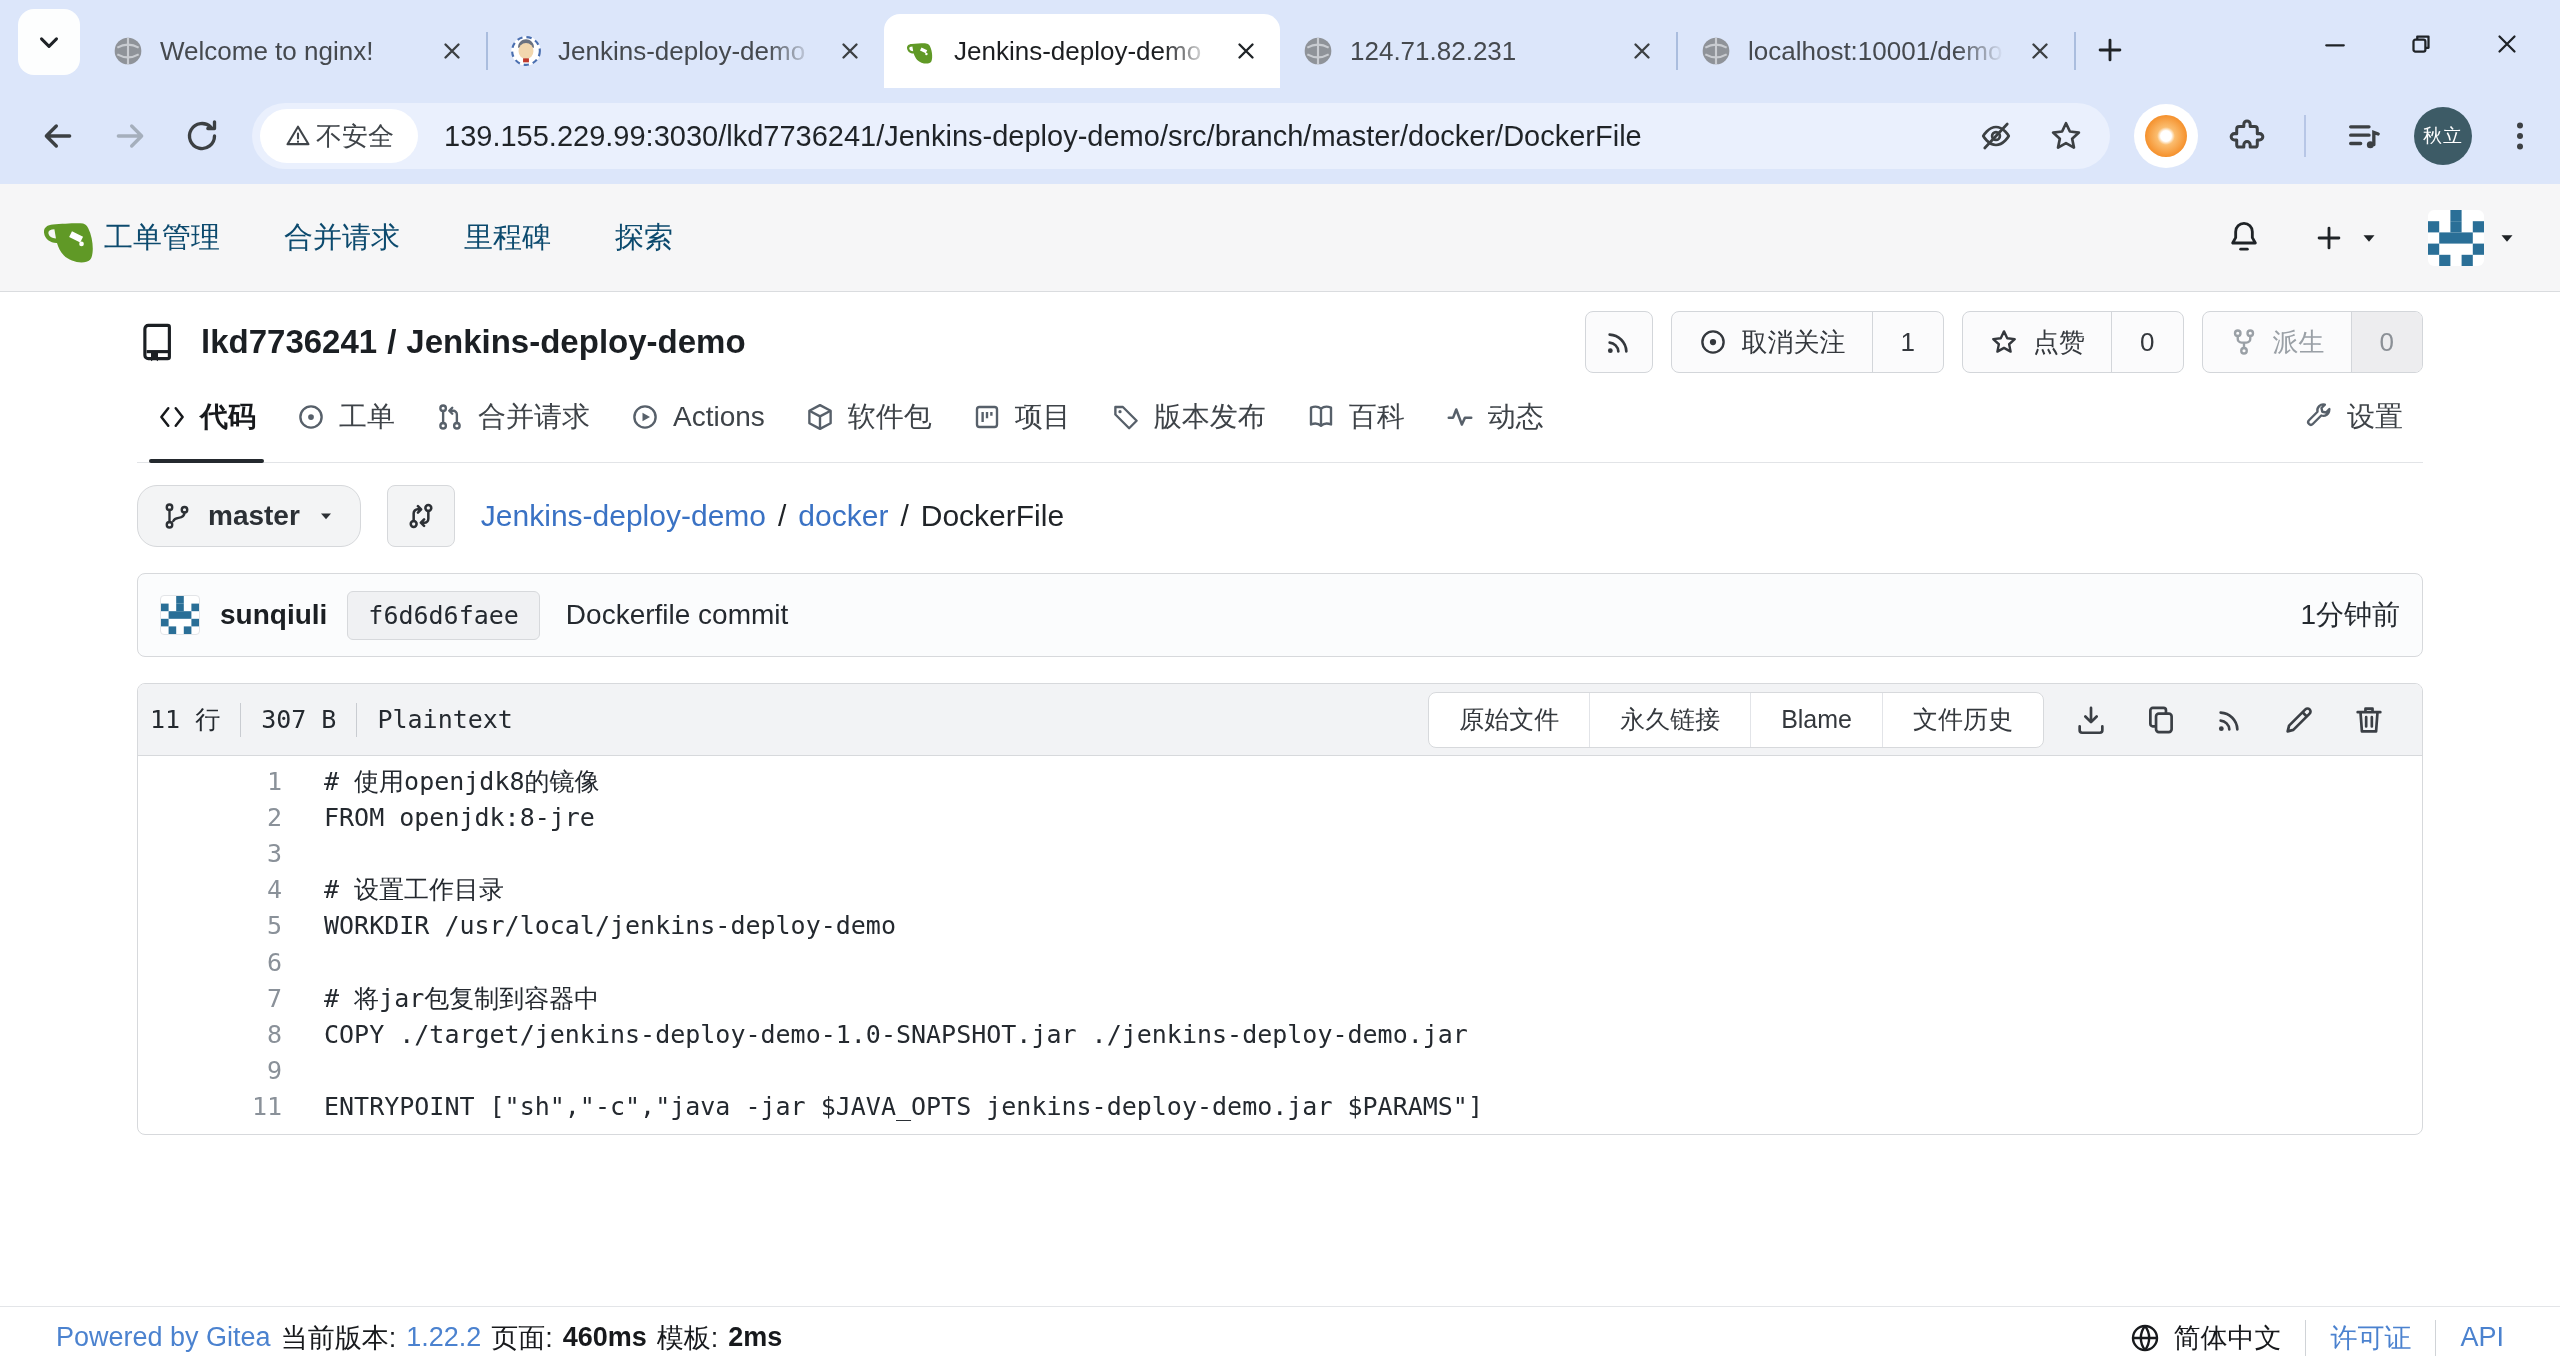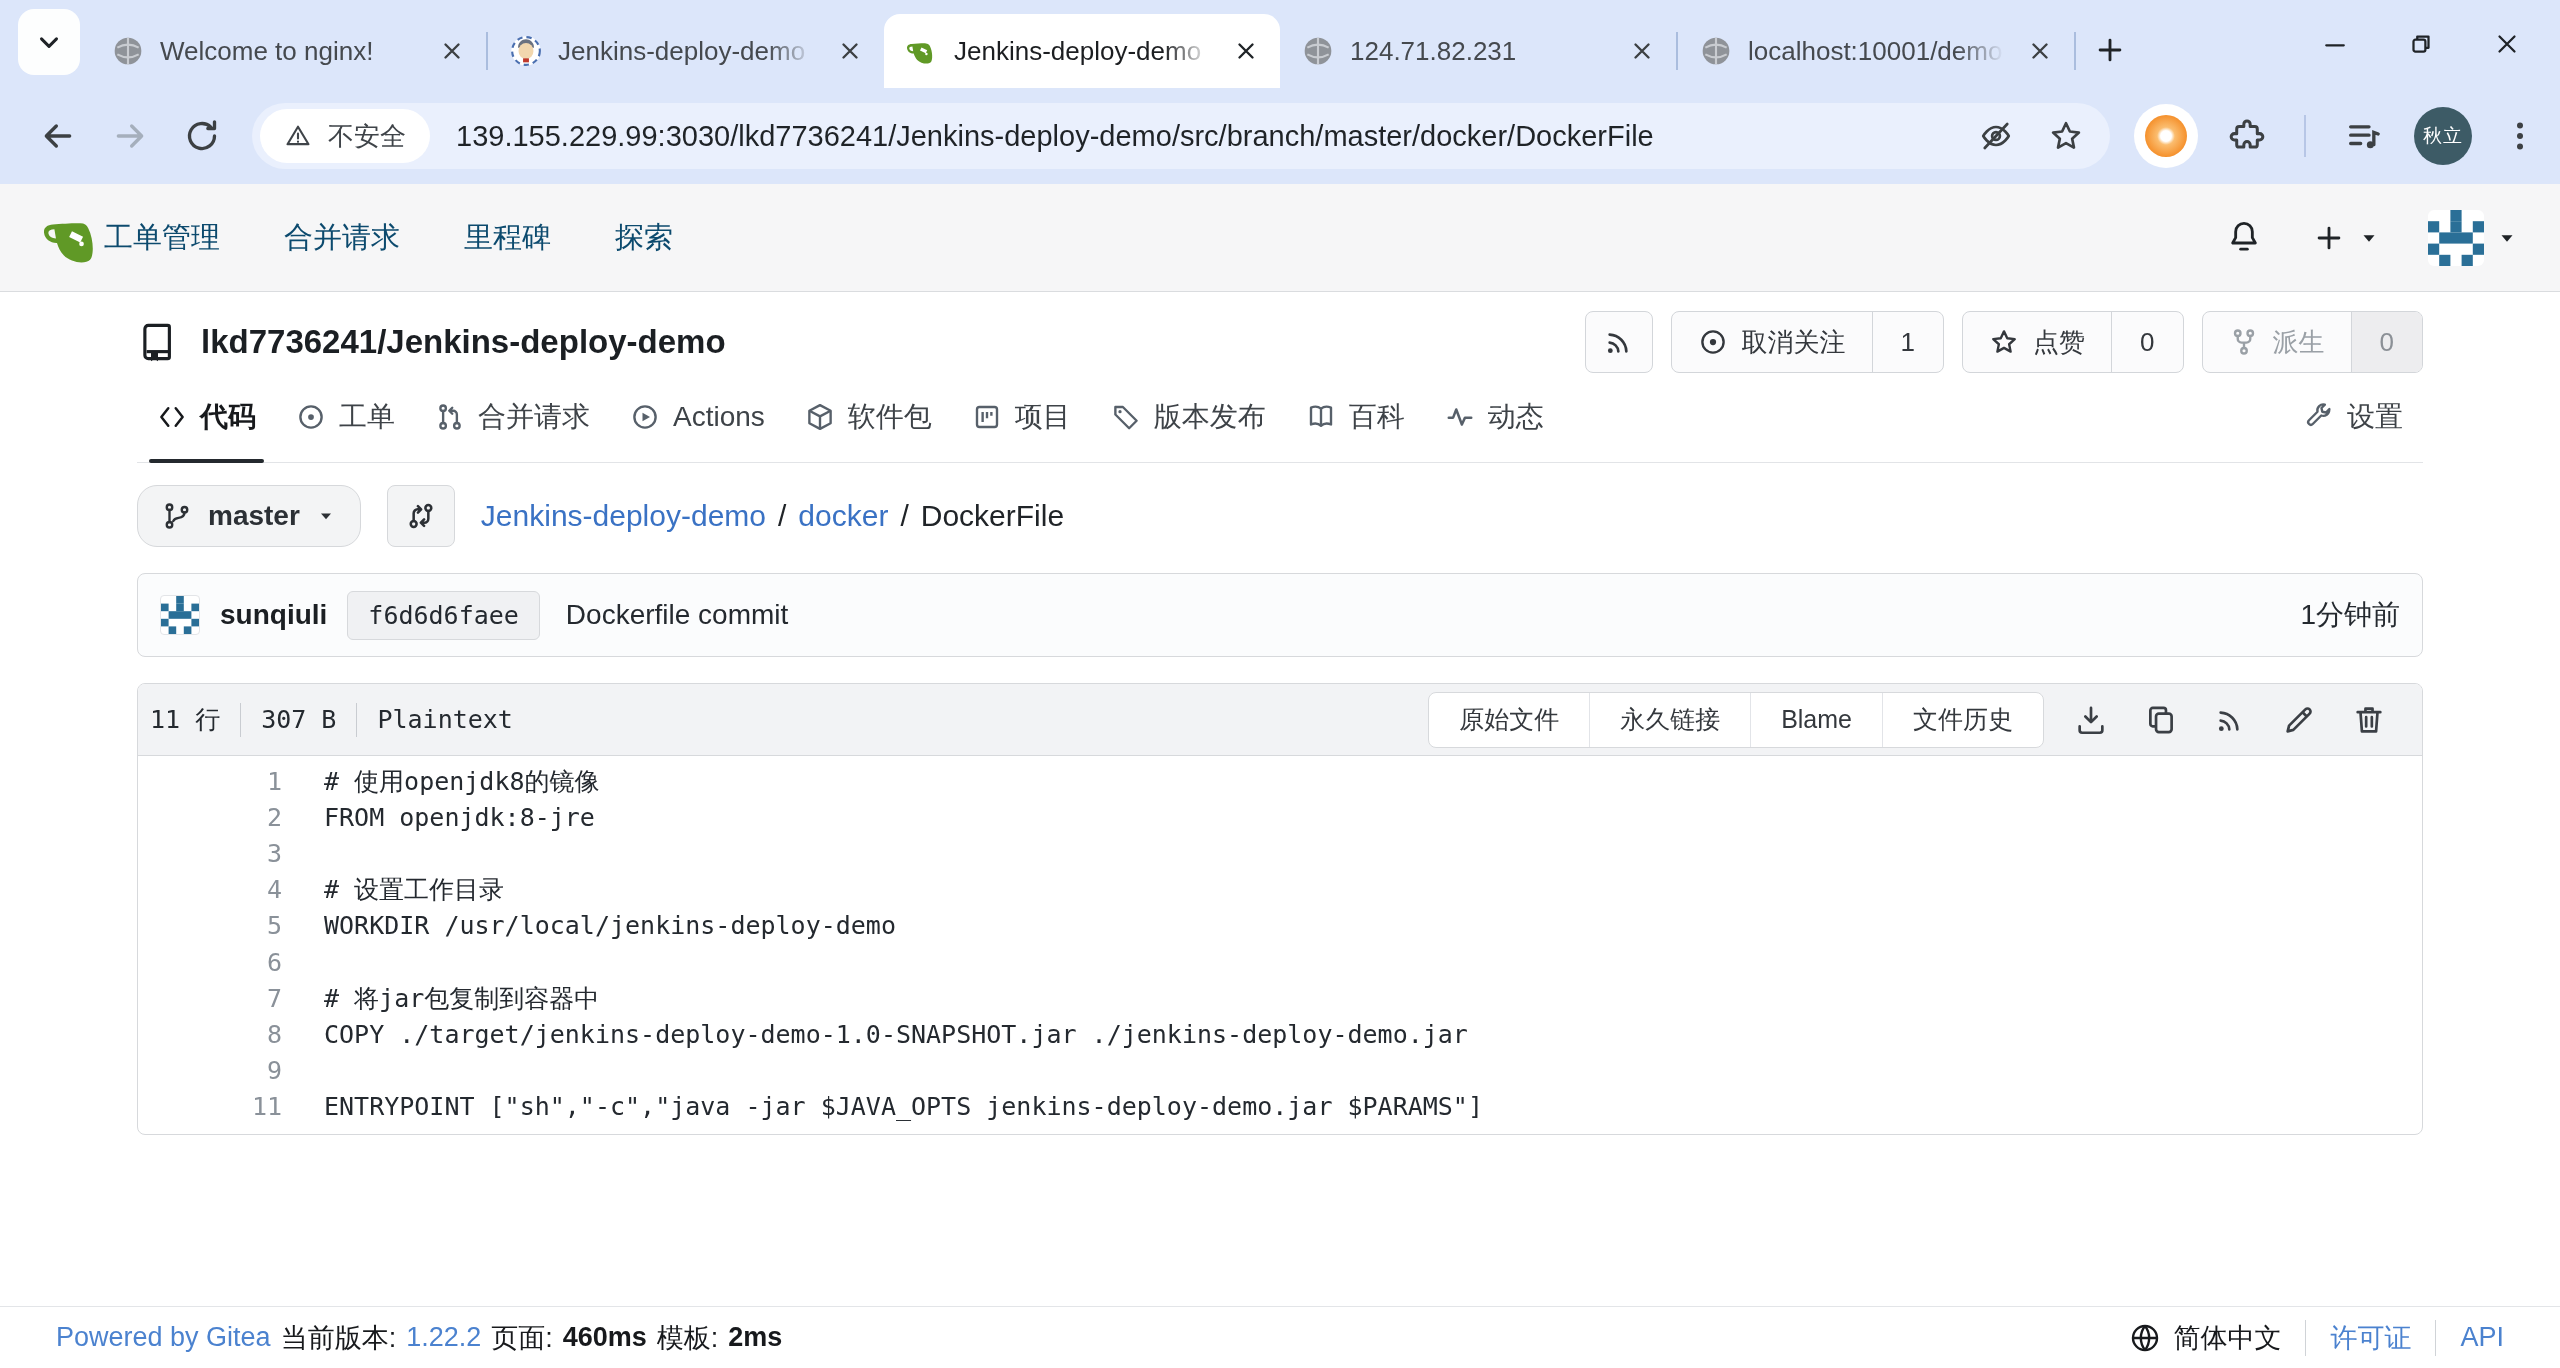--- a/index.html
+++ b/index.html
@@ -17,41 +17,41 @@
   .tab-close { width:40px; height:40px; border-radius:50%; display:flex; align-items:center; justify-content:center; flex:none; }
   .tab-sep { width:2px; height:38px; background:#aabdde; margin-bottom:18px; flex:none; }
   .newtab-btn { width:56px; height:56px; margin:0 0 10px 6px; display:flex; align-items:center; justify-content:center; }
   .win-controls { margin-left:auto; display:flex; align-items:center; align-self:stretch; }
   .win-btn { width:86px; height:88px; display:flex; align-items:center; justify-content:center; }
 
   
   .toolbar { height:96px; background:#dce6fa; display:flex; align-items:center; padding:0 22px; }
   .nav-btn { width:72px; height:72px; display:flex; align-items:center; justify-content:center; border-radius:50%; }
   .omnibox { flex:1; height:66px; background:#eaf0fd; border-radius:33px; display:flex; align-items:center; padding:0 26px 0 8px; margin:0 18px 0 14px; min-width:0; }
-  .sec-chip { height:54px; background:#fff; border-radius:27px; display:flex; align-items:center; gap:16px; padding:0 24px; font-size:26px; color:#3f4449; flex:none; }
+  .sec-chip { height:54px; background:#fff; border-radius:27px; display:flex; align-items:center; gap:4px; padding:0 24px; font-size:26px; color:#3f4449; flex:none; }
   .url { flex:1; font-size:29px; color:#1f2327; white-space:nowrap; overflow:hidden; margin-left:26px; min-width:0; }
   .omni-icons { display:flex; align-items:center; gap:34px; margin-left:20px; }
   .ext-circle { width:64px; height:64px; background:#fff; border-radius:50%; display:flex; align-items:center; justify-content:center; }
   .ext-dot { width:42px; height:42px; border-radius:50%; background:radial-gradient(circle at 50% 50%, #fff 0 18%, #fbbd6f 30%, #f5912d 70%, #f8a94e 100%); }
   .tb-sep { width:2px; height:42px; background:#b7c6e6; margin:0 8px; }
   .toolbar-right { display:flex; align-items:center; gap:30px; margin-left:6px; }
   .profile-badge { width:58px; height:58px; border-radius:50%; background:#3d5b66; color:#fff; font-size:19px; display:flex; align-items:center; justify-content:center; letter-spacing:1px; }
 
   
   .gnav { height:108px; background:#f6f6f7; border-bottom:1px solid #dadcdf; display:flex; align-items:center; padding:0 42px; }
   .gnav-links { display:flex; align-items:center; gap:64px; font-size:29px; color:#0c4a6e; }
   .gnav-link { cursor:pointer; }
   .gnav-right { margin-left:auto; display:flex; align-items:center; gap:48px; }
   .gnav-combo { display:flex; align-items:center; gap:12px; }
 
   
   .container { width:2286px; margin:0 auto; }
 
   .repo-header { display:flex; align-items:center; margin-top:18px; height:64px; }
-  .repo-title { font-size:33px; font-weight:700; color:#1b1f23; margin-left:22px; display:flex; }
+  .repo-title { font-size:33px; font-weight:700; color:#1b1f23; margin-left:22px; display:flex; gap:10px; }
   .repo-actions { margin-left:auto; display:flex; gap:18px; }
   .btn-group { display:flex; align-items:stretch; height:62px; border:1px solid #d3d6da; border-radius:8px; overflow:hidden; background:#fbfbfc; font-size:26px; color:#34383d; }
   .btn-seg { display:flex; align-items:center; gap:14px; padding:0 26px; }
   .btn-count { border-left:1px solid #d3d6da; display:flex; align-items:center; padding:0 28px; }
   .btn-group.disabled { color:#9aa0a6; }
   .btn-group.disabled .btn-count { background:#ededef; color:#8b9096; }
   .sq-btn { width:68px; height:62px; border:1px solid #d3d6da; border-radius:8px; background:#fbfbfc; display:flex; align-items:center; justify-content:center; }
 
   .repo-tabs { display:flex; align-items:center; margin-top:8px; border-bottom:1px solid #e2e4e7; }
   .rtab { position:relative; display:flex; align-items:center; gap:13px; padding:16px 20px 26px; font-size:28px; color:#3e4348; cursor:pointer; }

